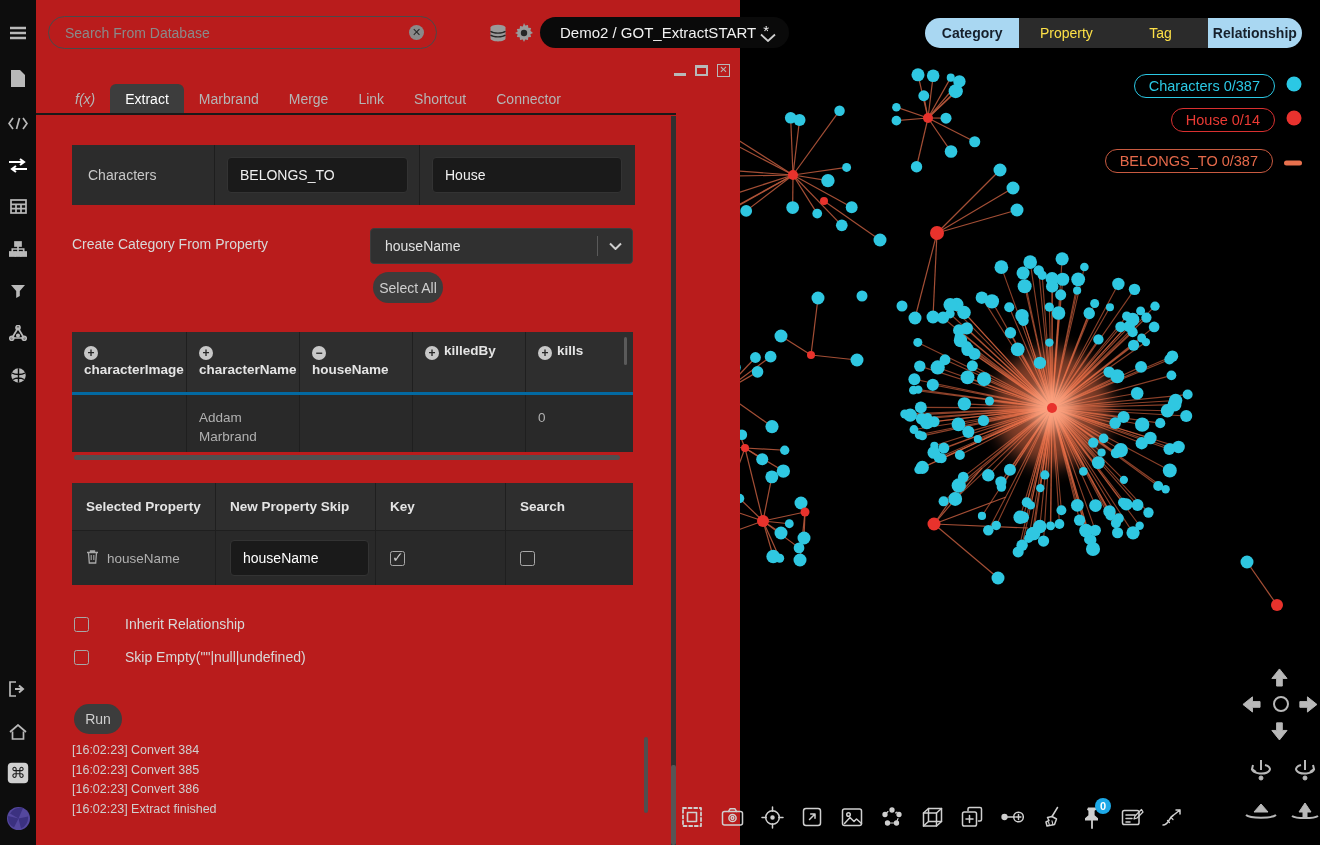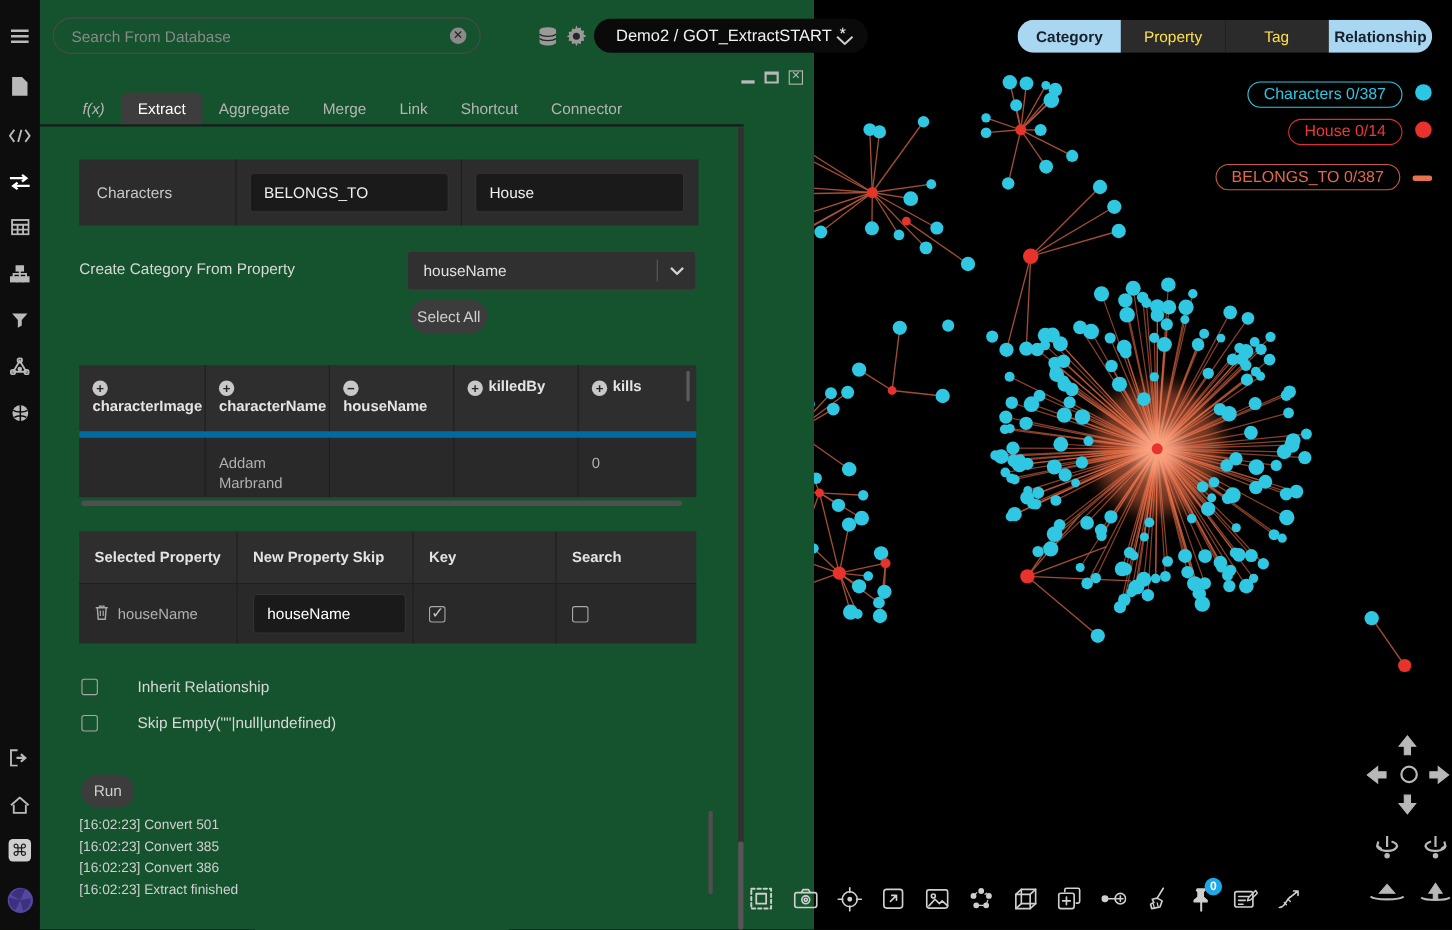--- a/index.html
+++ b/index.html
@@ -7,21 +7,21 @@
     font-family:"Liberation Sans","DejaVu Sans",sans-serif; }
   .abs { position:absolute; }
 
   
   #rail { position:absolute; left:0; top:0; width:36px; height:845px; background:#0d0d0d; z-index:30; }
   .rail-ic { position:absolute; left:0; width:36px; height:30px; display:flex; align-items:center; justify-content:center; color:#b9b9b9; cursor:pointer; }
   .rail-ic svg { stroke:#b9b9b9; fill:none; stroke-width:1.7; }
   .rail-ic.active svg { stroke:#ffffff; stroke-width:2.1; }
 
   
-  #panel { position:absolute; left:36px; top:0; width:704px; height:845px; background:#14532d; z-index:10; }
+  #panel { position:absolute; left:36px; top:0; width:704px; height:845px; background:#b91c1c; z-index:10; }
   #searchbar { position:absolute; left:12px; top:16px; width:389px; height:33px; border:1px solid #4a4a4a; border-radius:17px; display:flex; align-items:center; padding:0 12px 0 16px; }
   #searchbar input { flex:1; background:transparent; border:none; outline:none; color:#d8d8d8; font-size:14px; }
   #searchbar input::placeholder { color:#8a8a8a; }
   .clear-ic { width:15px; height:15px; border-radius:50%; background:#8a8a8a; color:#262626; font-size:11px; line-height:15px; text-align:center; font-weight:bold; }
   .bar-ic { position:absolute; top:22px; width:22px; height:22px; display:flex; align-items:center; justify-content:center; }
   #winctl { position:absolute; top:62px; right:10px; display:flex; gap:9px; align-items:center; height:16px; }
   #winctl span { display:block; cursor:pointer; }
   .wc-min { width:12px; height:3px; background:#b8b8b8; margin-top:8px; }
   .wc-max { width:13px; height:11px; border:2px solid #b8b8b8; border-top-width:3px; }
   .wc-close { width:13px; height:13px; border:1.5px solid #b8b8b8; color:#b8b8b8; font-size:10px; line-height:10px; text-align:center; font-weight:bold; }
@@ -42,21 +42,21 @@
   #prop-select { position:absolute; left:334px; top:228px; width:263px; height:36px; background:#303030; border:1px solid #3c3c3c; border-radius:4px; display:flex; align-items:center; padding:0 0 0 14px; color:#e0e0e0; font-size:14px; cursor:pointer; }
   #prop-select .divider { margin-left:auto; width:1px; height:20px; background:#5a5a5a; }
   #prop-select .chev { width:34px; display:flex; align-items:center; justify-content:center; }
   .pill-btn { position:absolute; background:#3c3c3c; color:#cfcfcf; font-size:14px; border:none; border-radius:16px; cursor:pointer; }
   #select-all { left:337px; top:272px; width:70px; height:31px; }
   #run-btn { left:38px; top:704px; width:48px; height:30px; }
 
   
   #tbl1 { position:absolute; left:36px; top:332px; width:561px; }
   #tbl1 .hrow { display:flex; background:#2e2e2e; height:60px; }
-  #tbl1 .drow { display:flex; background:#292929; height:60px; border-top:6px solid #0369a1; }
+  #tbl1 .drow { display:flex; background:#292929; height:60px; border-top:3px solid #0369a1; }
   #tbl1 .c { border-right:1px solid #1f1f1f; padding:9px 12px; font-size:13.5px; overflow:hidden; }
   #tbl1 .c:last-child { border-right:none; }
   .w0{width:115px}.w1{width:113px}.w2{width:113px}.w3{width:113px}.w4{width:107px}
   #tbl1 .hrow .c { color:#e4e4e4; font-weight:bold; line-height:19px; }
   #tbl1 .drow .c { color:#b0b0b0; line-height:19px; padding-top:13px; }
   .colic { display:inline-block; width:14px; height:14px; border-radius:50%; background:#c8c8c8; color:#262626; font-size:12px; line-height:14px; text-align:center; font-weight:bold; margin-right:5px; vertical-align:-2px; }
   #tbl1-vscroll { position:absolute; left:588px; top:337px; width:3px; height:28px; background:#5a5a5a; border-radius:2px; }
   #hscroll { position:absolute; left:38px; top:455px; width:546px; height:5px; background:#4f4f4f; border-radius:3px; }
 
   
@@ -213,21 +213,21 @@
 
   <div id="winctl">
     <span class="wc-min"></span>
     <span class="wc-max"></span>
     <span class="wc-close">✕</span>
   </div>
 
   <div id="tabstrip">
     <span class="tab fx">f(x)</span>
     <span class="tab active">Extract</span>
-    <span class="tab">Aggregate</span>
+    <span class="tab">Marbrand</span>
     <span class="tab">Merge</span>
     <span class="tab">Link</span>
     <span class="tab">Shortcut</span>
     <span class="tab">Connector</span>
   </div>
 
   <div id="triple">
     <div class="cell lbl">Characters</div>
     <div class="cell" style="width:205px">
       <input class="dk-input" style="width: 181px;" value="BELONGS_TO">
@@ -300,21 +300,21 @@
     <span class="olabel">Inherit Relationship</span>
   </div>
   <div class="optrow" style="top:649px">
     <span class="cbx"></span>
     <span class="olabel">Skip Empty(""|null|undefined)</span>
   </div>
 
   <button class="pill-btn" id="run-btn">Run</button>
 
   <div id="log">
-    <div>[16:02:23] Convert 501</div>
+    <div>[16:02:23] Convert 384</div>
     <div>[16:02:23] Convert 385</div>
     <div>[16:02:23] Convert 386</div>
     <div>[16:02:23] Extract finished</div>
   </div>
   <div id="log-scroll"></div>
   <div id="panel-scroll-track"></div>
   <div id="panel-scroll-thumb"></div>
 </div>
 
 <div id="title-pill">

